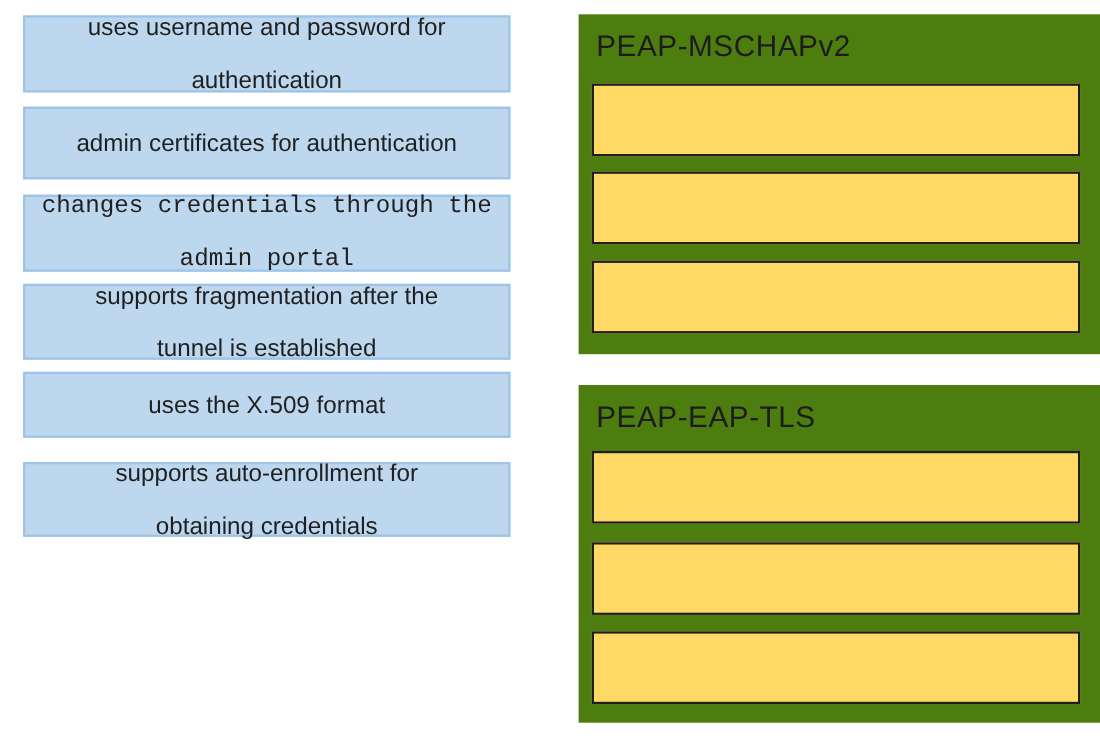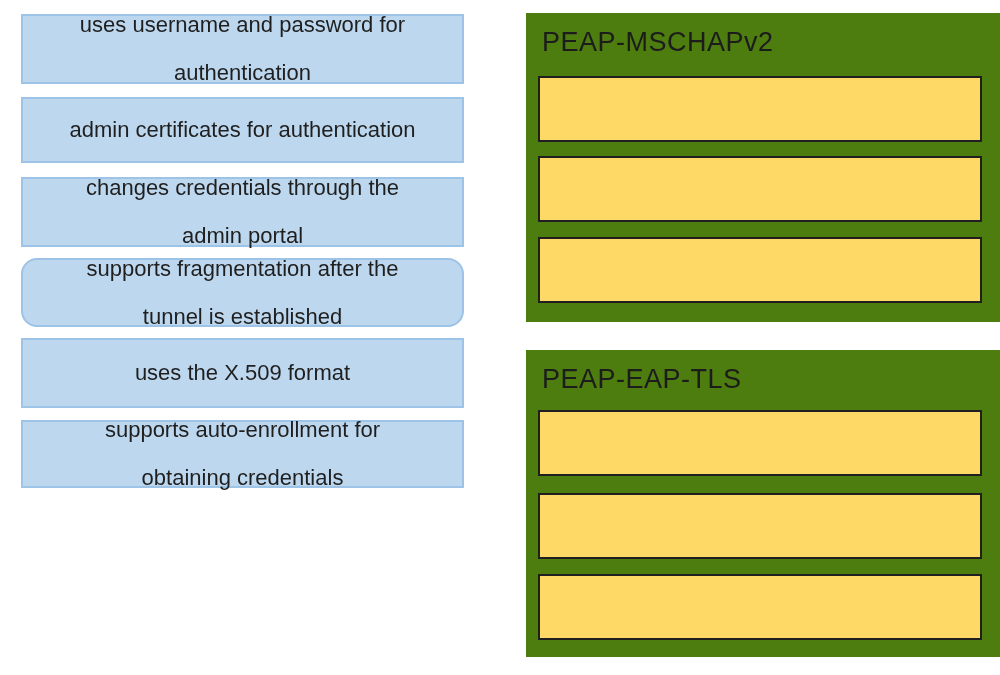--- a/index.html
+++ b/index.html
@@ -24,23 +24,23 @@
     line-height: 48px;
     display: flex;
     align-items: center;
     justify-content: center;
     text-align: center;
     white-space: pre-line;
     cursor: grab;
   }
   .opt-0 { top: 14px;  height: 70px; }
   .opt-1 { top: 97px;  height: 66px; }
-  .opt-2 { top: 177px; height: 70px; }
-  .opt-3 { top: 258px; height: 69px; border-radius: 16px; }
-  .opt-4 { top: 338px; height: 70px; }
+  .opt-2 { top: 177px; height: 70px; font-family: Liberation Mono, monospace; }
+  .opt-3 { top: 258px; height: 69px; }
+  .opt-4 { top: 338px; height: 60px; }
   .opt-5 { top: 420px; height: 68px; }
   
   .panel {
     position: absolute;
     left: 526px;
     width: 520px;
     background: #4d7c0f;
   }
   .panel-0 { top: 13px;  height: 309px; }
   .panel-1 { top: 350px; height: 307px; text-align: right; }

